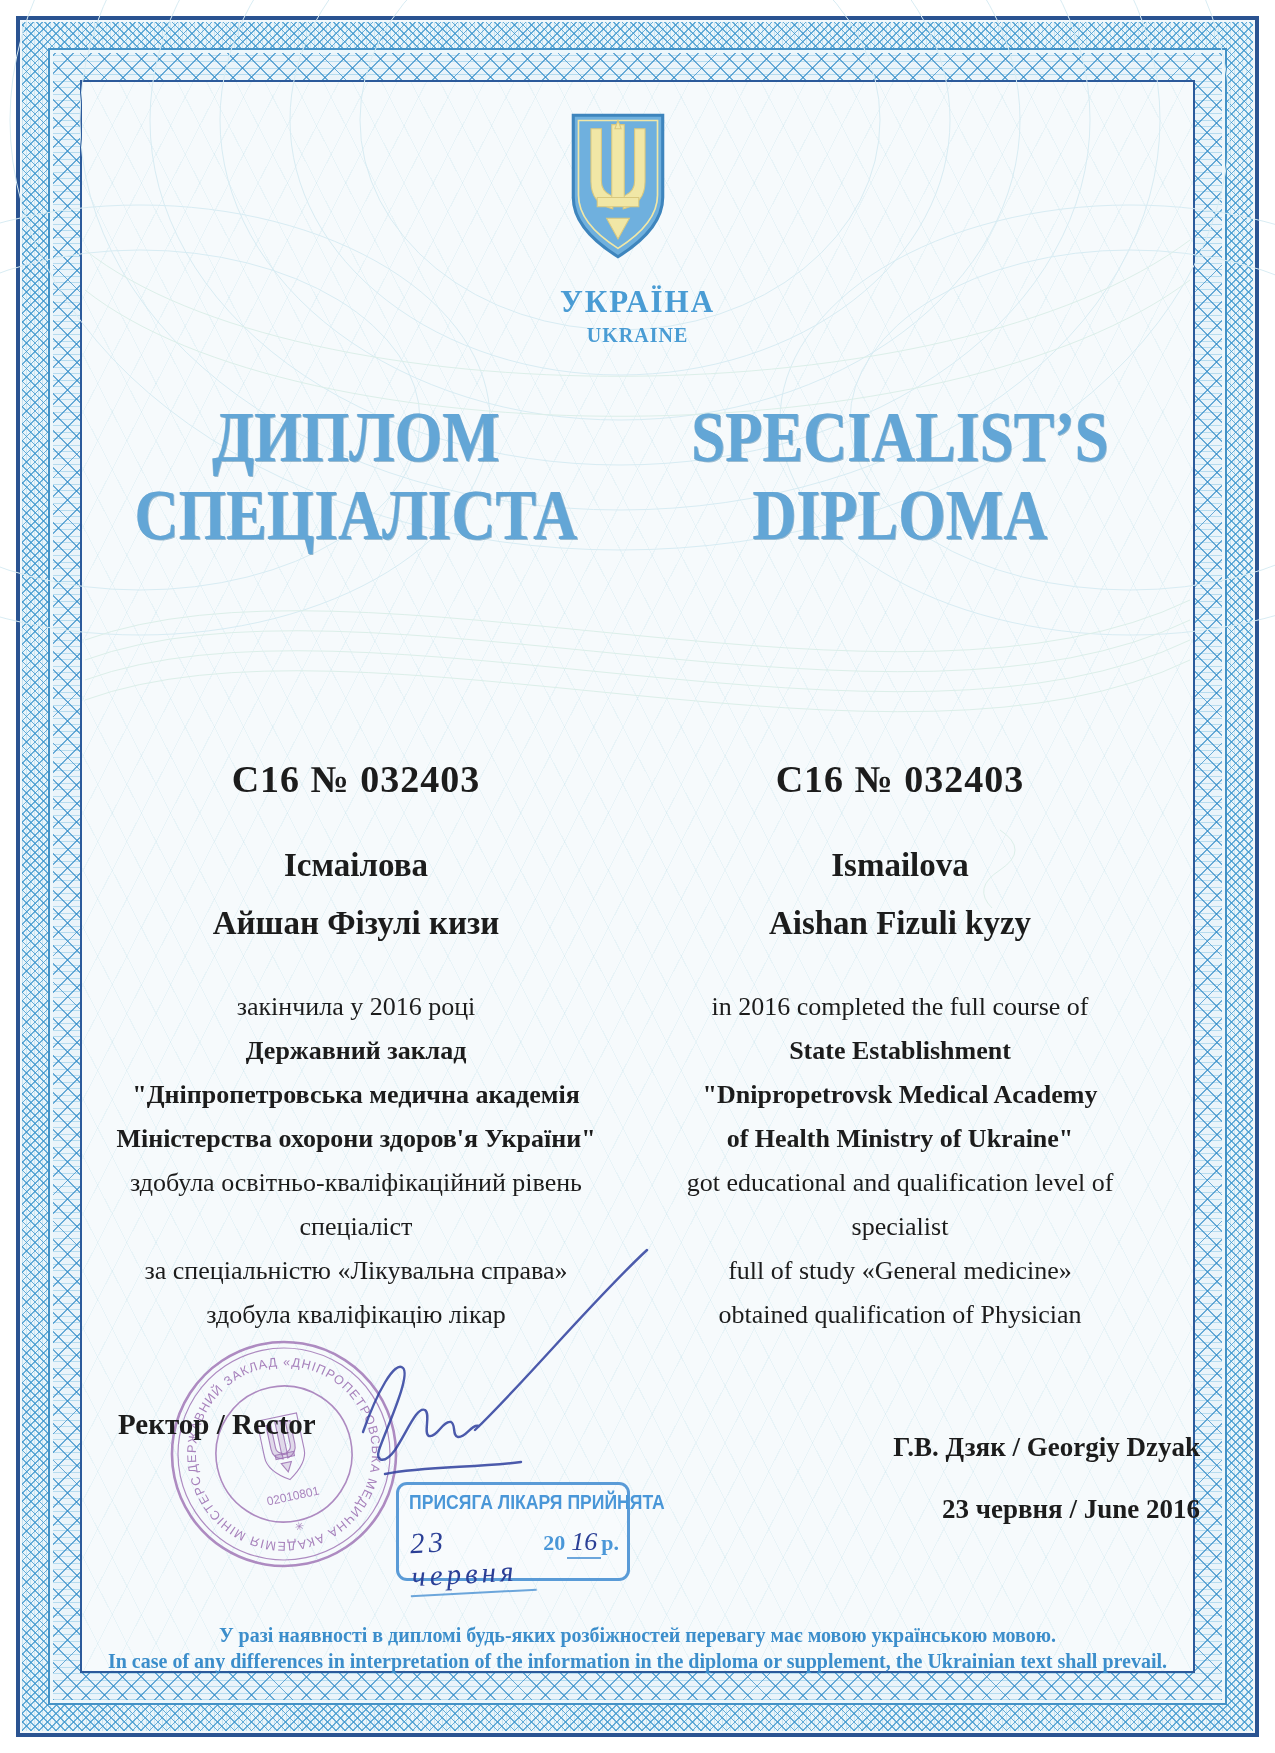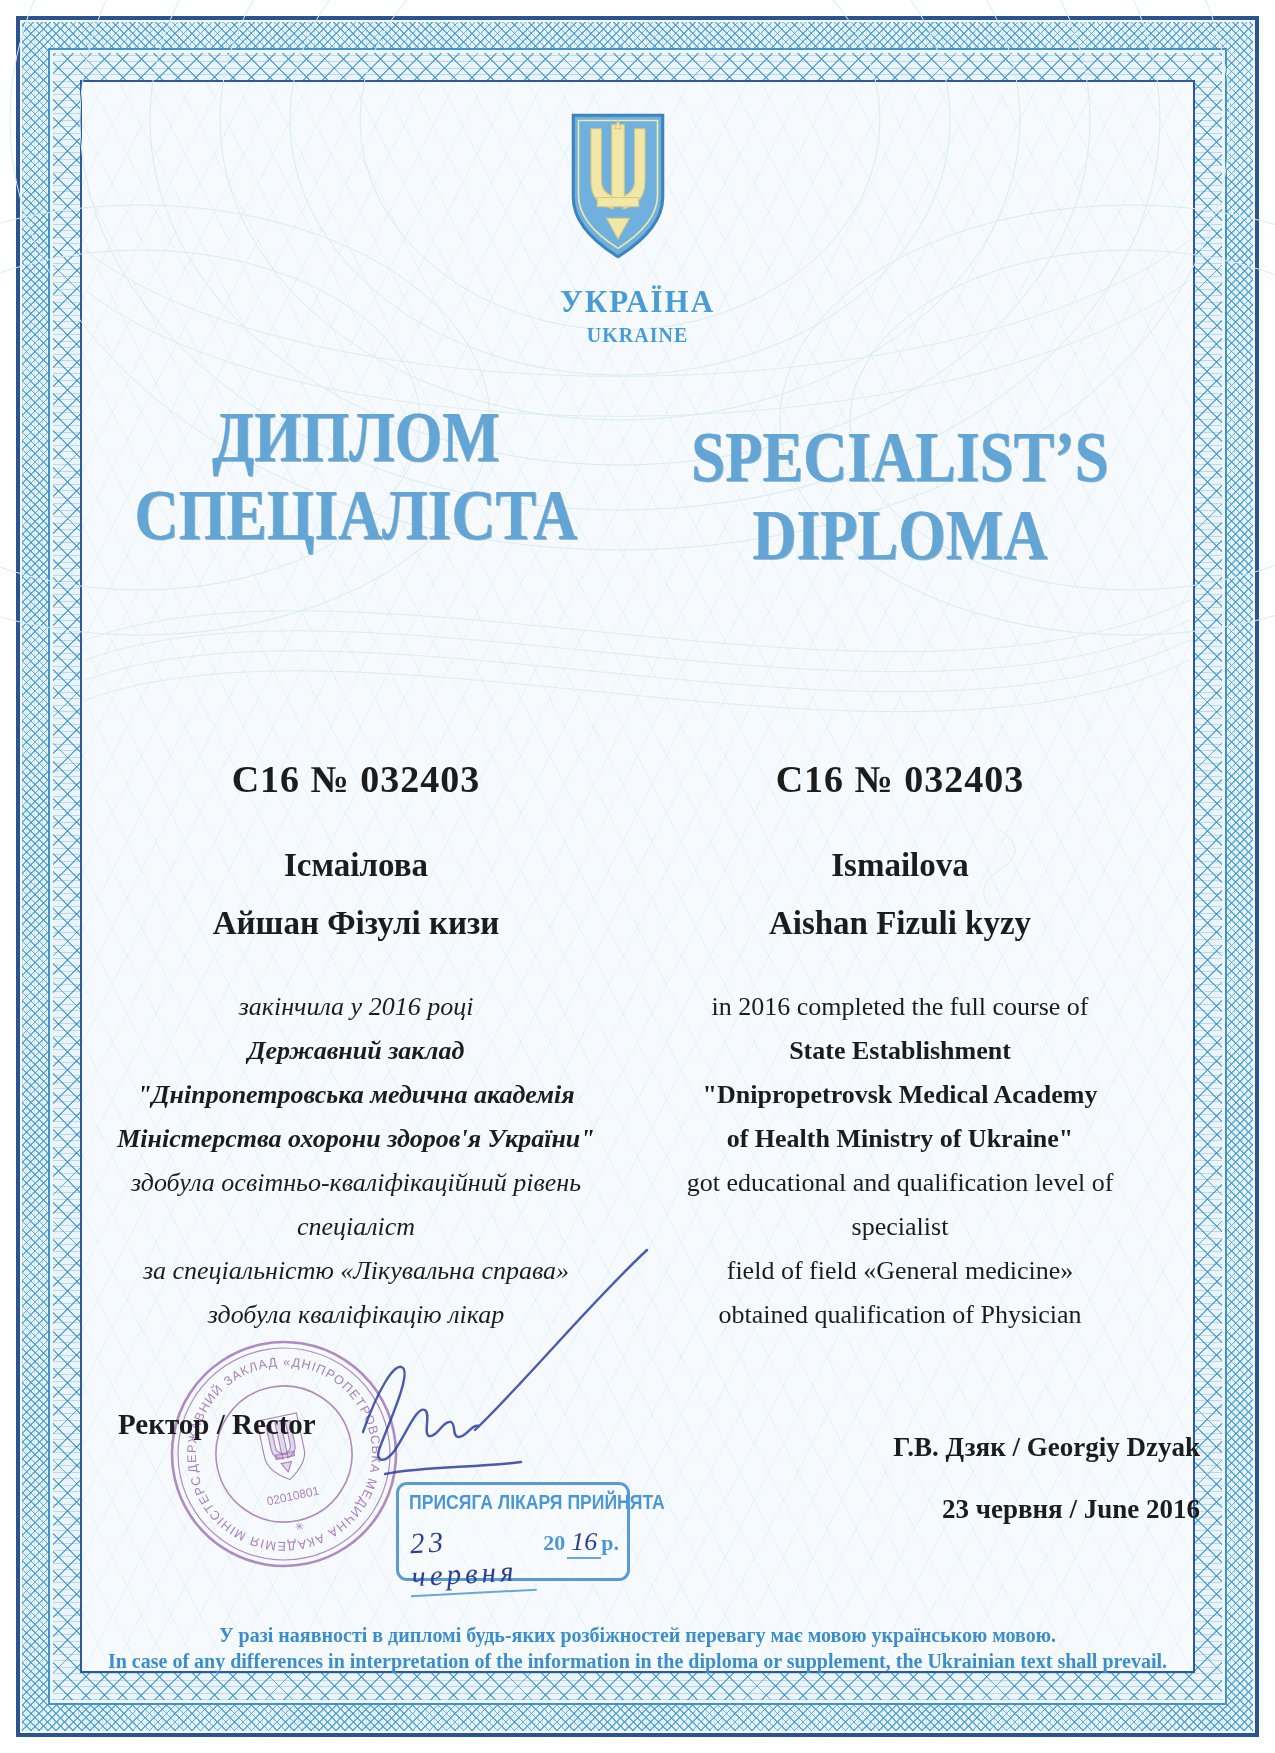--- a/index.html
+++ b/index.html
@@ -108,52 +108,52 @@
     </g>
   </svg>
 
   <div class="abs country" style="top:284px;font-size:31px;">УКРАЇНА</div>
   <div class="abs country" style="top:324px;font-size:20px;letter-spacing:1px;">UKRAINE</div>
 
   <div class="abs colL" style="top:398px;">
     <div class="title-col"><span>ДИПЛОМ</span></div>
     <div class="title-col"><span>СПЕЦІАЛІСТА</span></div>
   </div>
-  <div class="abs colR" style="top:418px;">
+  <div class="abs colR" style="top:398px;">
     <div class="title-col"><span>SPECIALIST’S</span></div>
     <div class="title-col"><span>DIPLOMA</span></div>
   </div>
 
   <div class="abs colL num" style="top:757px;">С16 № 032403</div>
   <div class="abs colR num" style="top:757px;">С16 № 032403</div>
 
   <div class="abs colL name" style="top:847px;">Ісмаілова</div>
   <div class="abs colR name" style="top:847px;">Ismailova</div>
   <div class="abs colL name" style="top:905px;">Айшан Фізулі кизи</div>
   <div class="abs colR name" style="top:905px;">Aishan Fizuli kyzy</div>
 
-  <div class="abs colL" style="top:985px;font-style:italic;">
+  <div class="abs colL" style="top:985px;">
     <div class="bodyline">закінчила у 2016 році</div>
     <div class="bodyline b">Державний заклад</div>
     <div class="bodyline b">"Дніпропетровська медична академія</div>
     <div class="bodyline b">Міністерства охорони здоров'я України"</div>
     <div class="bodyline">здобула освітньо-кваліфікаційний рівень</div>
     <div class="bodyline">спеціаліст</div>
     <div class="bodyline">за спеціальністю «Лікувальна справа»</div>
     <div class="bodyline">здобула кваліфікацію лікар</div>
   </div>
 
   <div class="abs colR" style="top:985px;">
     <div class="bodyline">in 2016 completed the full course of</div>
     <div class="bodyline b">State Establishment</div>
     <div class="bodyline b">"Dnipropetrovsk Medical Academy</div>
     <div class="bodyline b">of Health Ministry of Ukraine"</div>
     <div class="bodyline">got educational and qualification level of</div>
     <div class="bodyline">specialist</div>
-    <div class="bodyline">field of field «General medicine»</div>
+    <div class="bodyline">full of study «General medicine»</div>
     <div class="bodyline">obtained qualification of Physician</div>
   </div>
 
   <svg class="abs seal" style="left:166px;top:1336px;" width="236" height="236" viewBox="0 0 236 236">
     <defs>
       <path id="ringPath" d="M118,118 m-88,0 a88,88 0 1,1 176,0 a88,88 0 1,1 -176,0"></path>
     </defs>
     <g fill="none" stroke="rgba(149,101,173,.85)">
       <circle cx="118" cy="118" r="112" stroke-width="2.6"></circle>
       <circle cx="118" cy="118" r="106" stroke-width="1.2"></circle>

